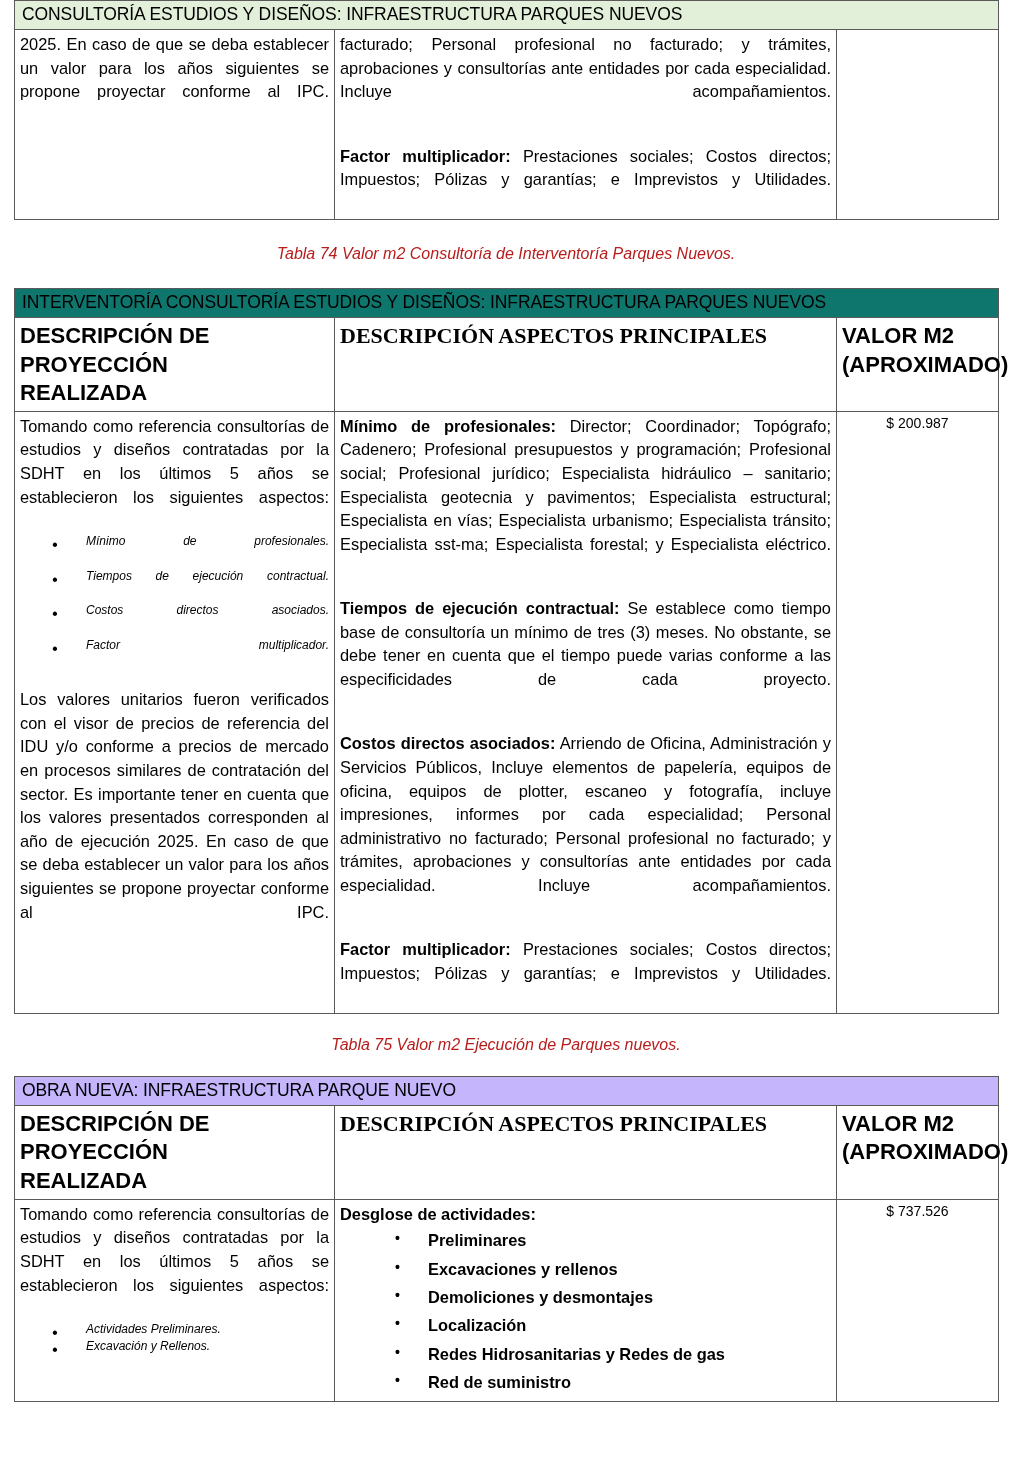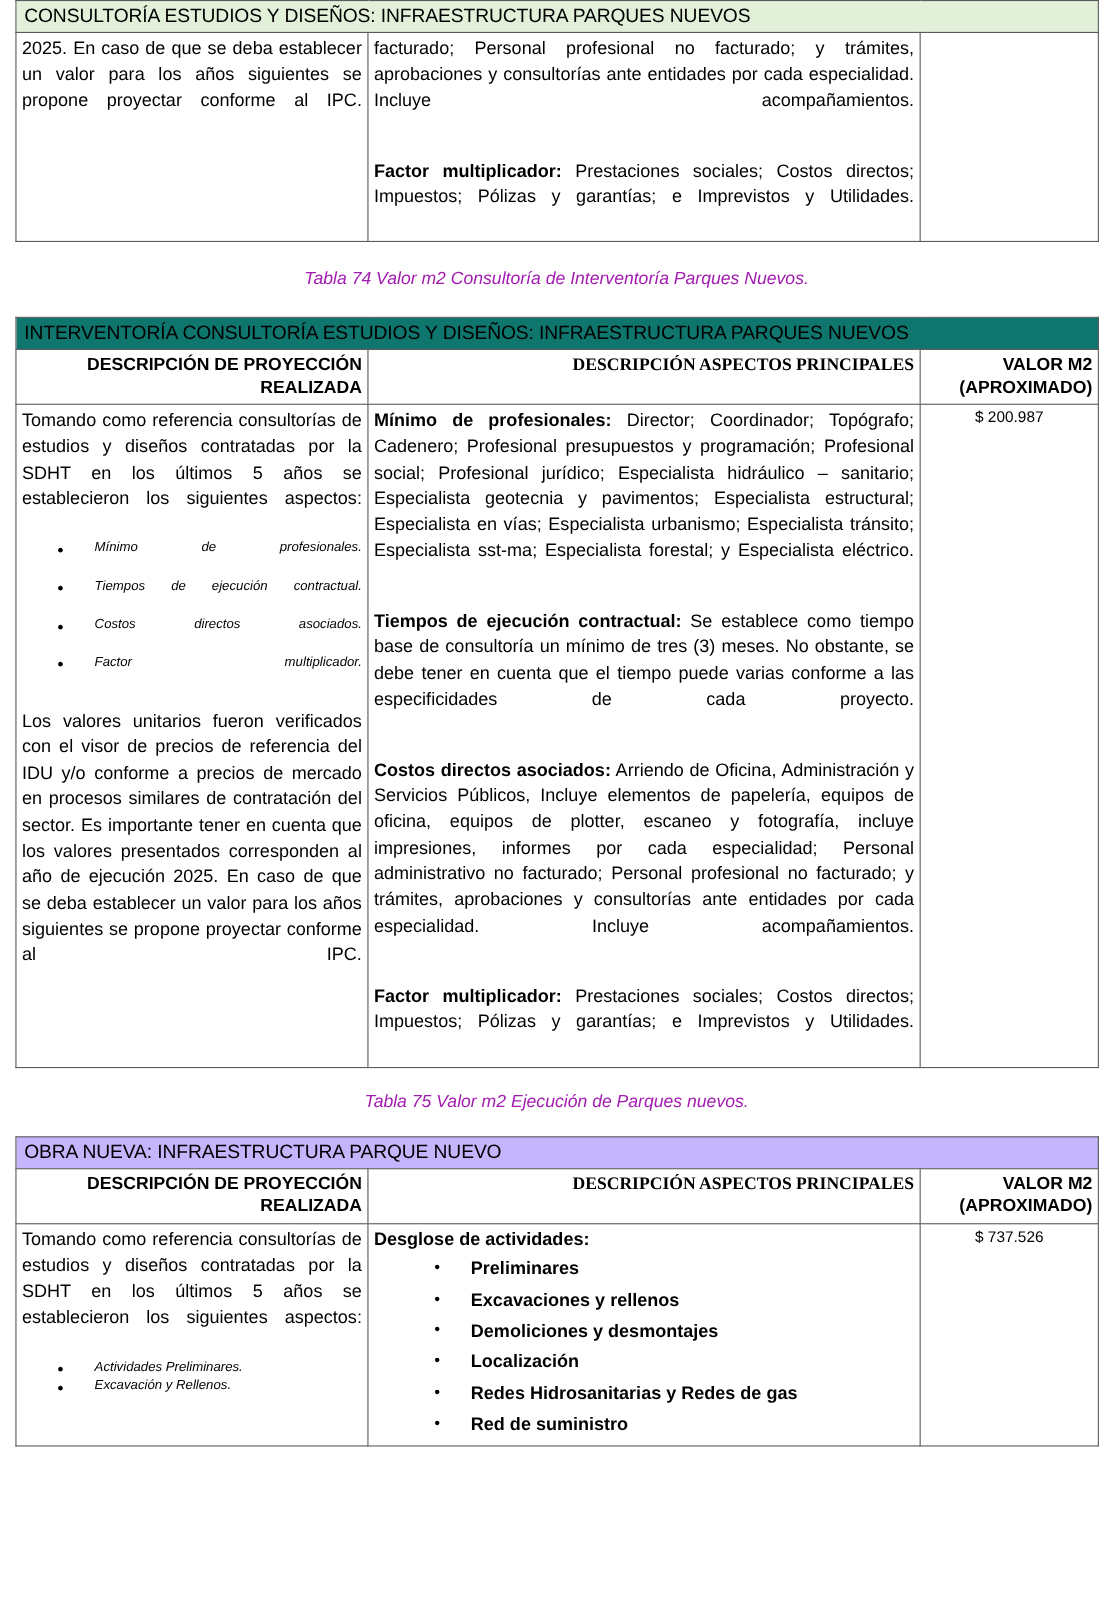--- a/index.html
+++ b/index.html
@@ -45,22 +45,22 @@
     text-align: left;
     letter-spacing: -0.1px;
     padding: 3px 7px 4px 7px !important;
     white-space: nowrap;
   }
   .banner-green { background: #E2EFD9; }
   .banner-blue  { background: #0f766e; }
   .banner-cream { background: #c4b5fd; }
 
   .colhead {
-    text-align: right;
-    font-size: 16px;
+    text-align: left;
+    font-size: 22px;
     line-height: 1.28;
     padding-top: 4px !important;
     padding-bottom: 4px !important;
   }
   .colhead-mid { vertical-align: middle; font-family: Liberation Serif, serif; }
 
   .cell {
     font-size: 16.4px;
     line-height: 1.44;
     text-align: justify;
@@ -134,21 +134,21 @@
   .value-cell {
     text-align: center;
     vertical-align: middle;
     font-size: 14px;
   }
 
   .caption {
     text-align: center;
     font-style: italic;
     font-size: 16px;
-    color: #a21caf;
+    color: #b91c1c;
     margin: 0;
     padding: 0;
   }
 
   .sp-22 { height: 22px; }
   .sp-25 { height: 25px; }
 </style>
 </head>
 <body>
 

